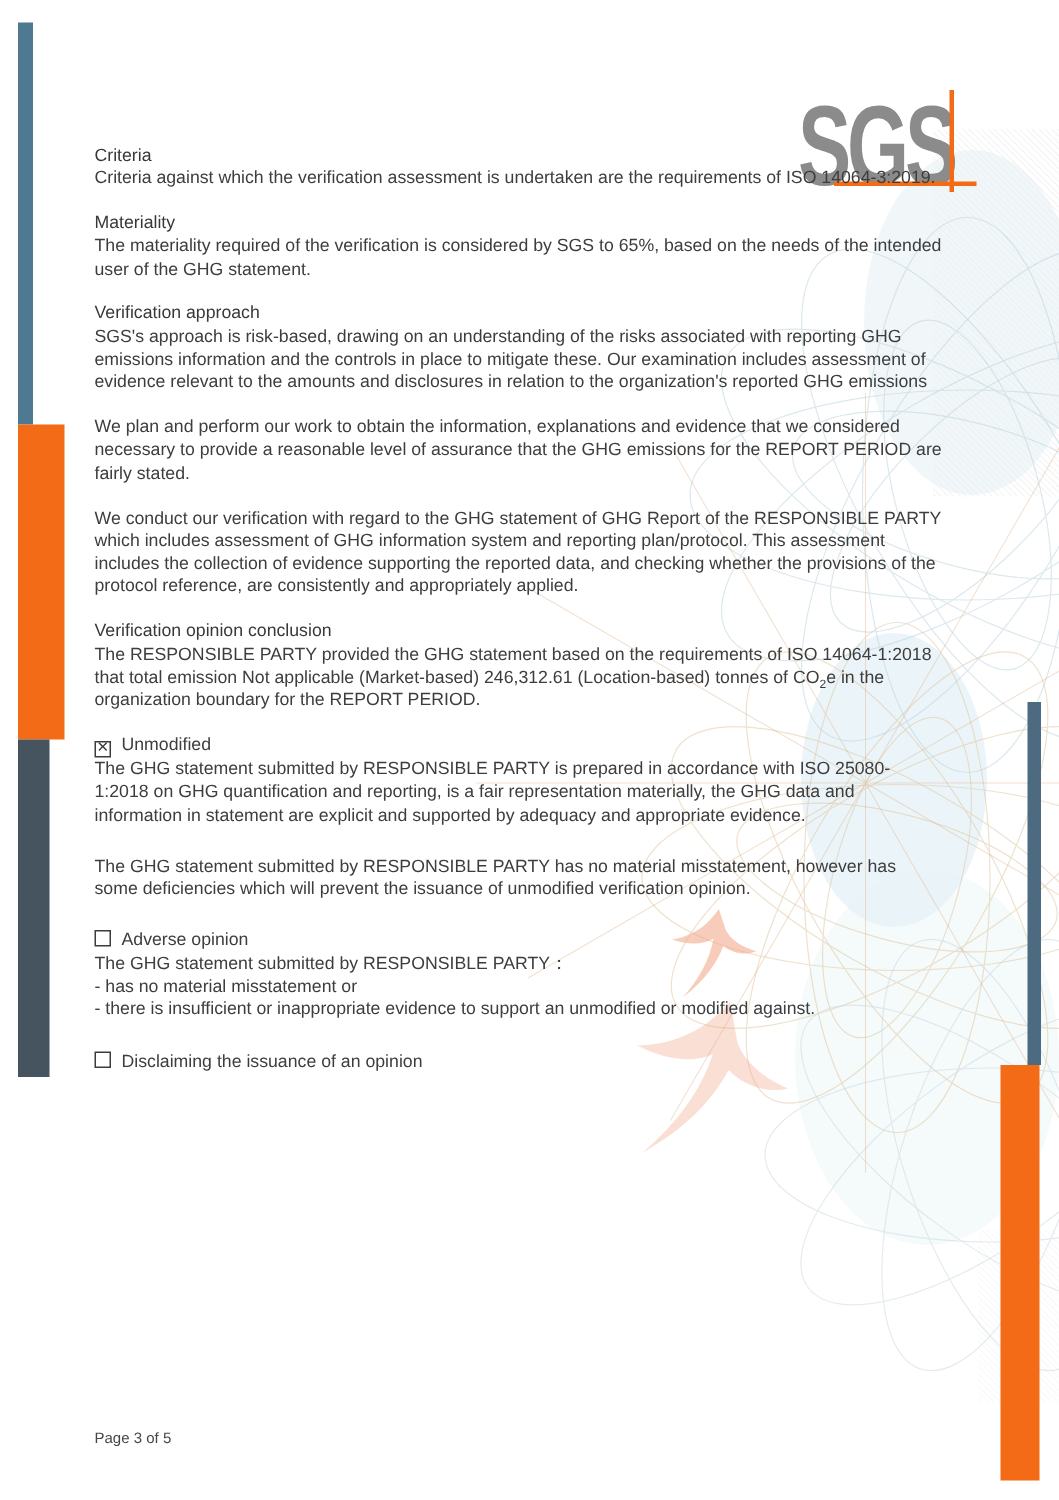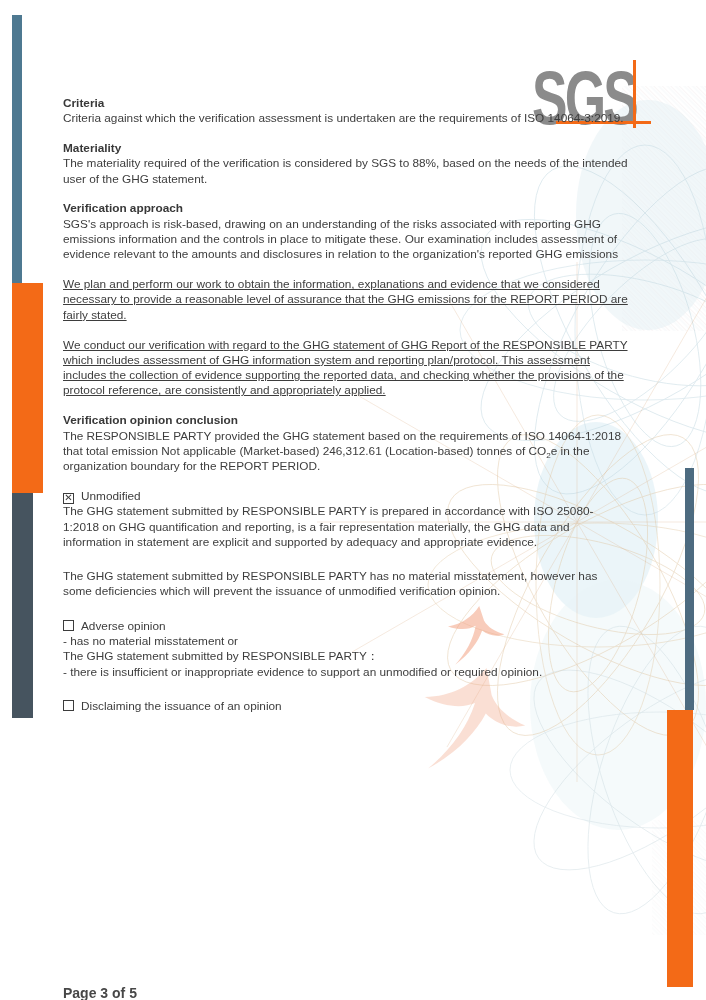--- a/index.html
+++ b/index.html
@@ -18,33 +18,33 @@
   .logo{position:absolute;left:530px;top:58px;width:142px;height:82px;}
   .logo-text{
     position:absolute;left:2px;top:4px;font-size:76px;line-height:72px;font-weight:800;
     letter-spacing:-4px;color:#8b8b8b;transform:scaleX(.70);transform-origin:left top;
     font-family:"Liberation Sans",sans-serif;
   }
   .logo-vline{position:absolute;left:103px;top:2px;width:2.5px;height:68px;background:#f36a17;}
   .logo-hline{position:absolute;left:26px;top:63px;width:95px;height:2.5px;background:#f36a17;}
 
   .content{position:absolute;left:63px;top:96px;width:566px;font-size:11.8px;line-height:15.3px;}
-  .hd{font-weight:bold;color:#383838;}
+  .hd{font-weight:normal;color:#383838;}
   .block{margin:0 0 14.5px 0;}
-  .para{margin:0 0 14.5px 0;text-decoration:underline;}
+  .para{margin:0 0 14.5px 0;}
   .cb-group{margin:0 0 19px 0;}
   .cb-first{margin-top:6px;}
   .cb-row{white-space:nowrap;}
   .cbx{
     display:inline-block;width:11px;height:11px;border:1.2px solid #3c3c3c;margin-right:7px;
     box-sizing:border-box;text-align:center;vertical-align:-1px;background:#fff;
   }
   .cbx-mark{display:block;font-size:10px;line-height:8.5px;color:#3c3c3c;}
   sub{font-size:8px;line-height:0;}
-  .footer{position:absolute;left:63px;top:985px;font-size:14px;color:#474747;font-weight:bold;}
+  .footer{position:absolute;left:63px;top:954px;font-size:10px;color:#474747;}
 </style>
 </head>
 <body>
 
 <div class="page">
 
   <svg class="deco" width="706" height="1000" viewBox="0 0 706 1000" aria-hidden="true">
     <defs>
       <pattern id="hatch" width="6" height="6" patternUnits="userSpaceOnUse" patternTransform="rotate(45 0 0)">
         <path d="M0 0 H6" stroke="#e0cdd0" stroke-width="0.7" fill="none"></path>
@@ -118,21 +118,21 @@
 
   <div class="content">
 
     <div class="block">
       <div class="hd">Criteria</div>
       <div class="bd">Criteria against which the verification assessment is undertaken are the requirements of ISO 14064-3:2019.</div>
     </div>
 
     <div class="block">
       <div class="hd">Materiality</div>
-      <div class="bd">The materiality required of the verification is considered by SGS to 88%, based on the needs of the intended user of the GHG statement.</div>
+      <div class="bd">The materiality required of the verification is considered by SGS to 65%, based on the needs of the intended user of the GHG statement.</div>
     </div>
 
     <div class="block">
       <div class="hd">Verification approach</div>
       <div class="bd">SGS's approach is risk-based, drawing on an understanding of the risks associated with reporting GHG emissions information and the controls in place to mitigate these. Our examination includes assessment of evidence relevant to the amounts and disclosures in relation to the organization's reported GHG emissions</div>
     </div>
 
     <p class="para">We plan and perform our work to obtain the information, explanations and evidence that we considered necessary to provide a reasonable level of assurance that the GHG emissions for the REPORT PERIOD are fairly stated.</p>
 
     <p class="para">We conduct our verification with regard to the GHG statement of GHG Report of the RESPONSIBLE PARTY which includes assessment of GHG information system and reporting plan/protocol. This assessment includes the collection of evidence supporting the reported data, and checking whether the provisions of the protocol reference, are consistently and appropriately applied.</p>
@@ -151,23 +151,23 @@
     </div>
 
     <div class="cb-group">
       <div class="bd">The GHG statement submitted by RESPONSIBLE PARTY has no material misstatement, however has some deficiencies which will prevent the issuance of unmodified verification opinion.</div>
     </div>
 
     <div class="cb-group">
       <div class="cb-row">
         <span class="cbx"><span class="cbx-mark"></span></span><span class="cb-label">Adverse opinion</span>
       </div>
+      <div class="bd">The GHG statement submitted by RESPONSIBLE PARTY：</div>
       <div class="bd">- has no material misstatement or</div>
-      <div class="bd">The GHG statement submitted by RESPONSIBLE PARTY：</div>
-      <div class="bd">- there is insufficient or inappropriate evidence to support an unmodified or required opinion.</div>
+      <div class="bd">- there is insufficient or inappropriate evidence to support an unmodified or modified against.</div>
     </div>
 
     <div class="cb-group">
       <div class="cb-row">
         <span class="cbx"><span class="cbx-mark"></span></span><span class="cb-label">Disclaiming the issuance of an opinion</span>
       </div>
     </div>
 
   </div>
 

